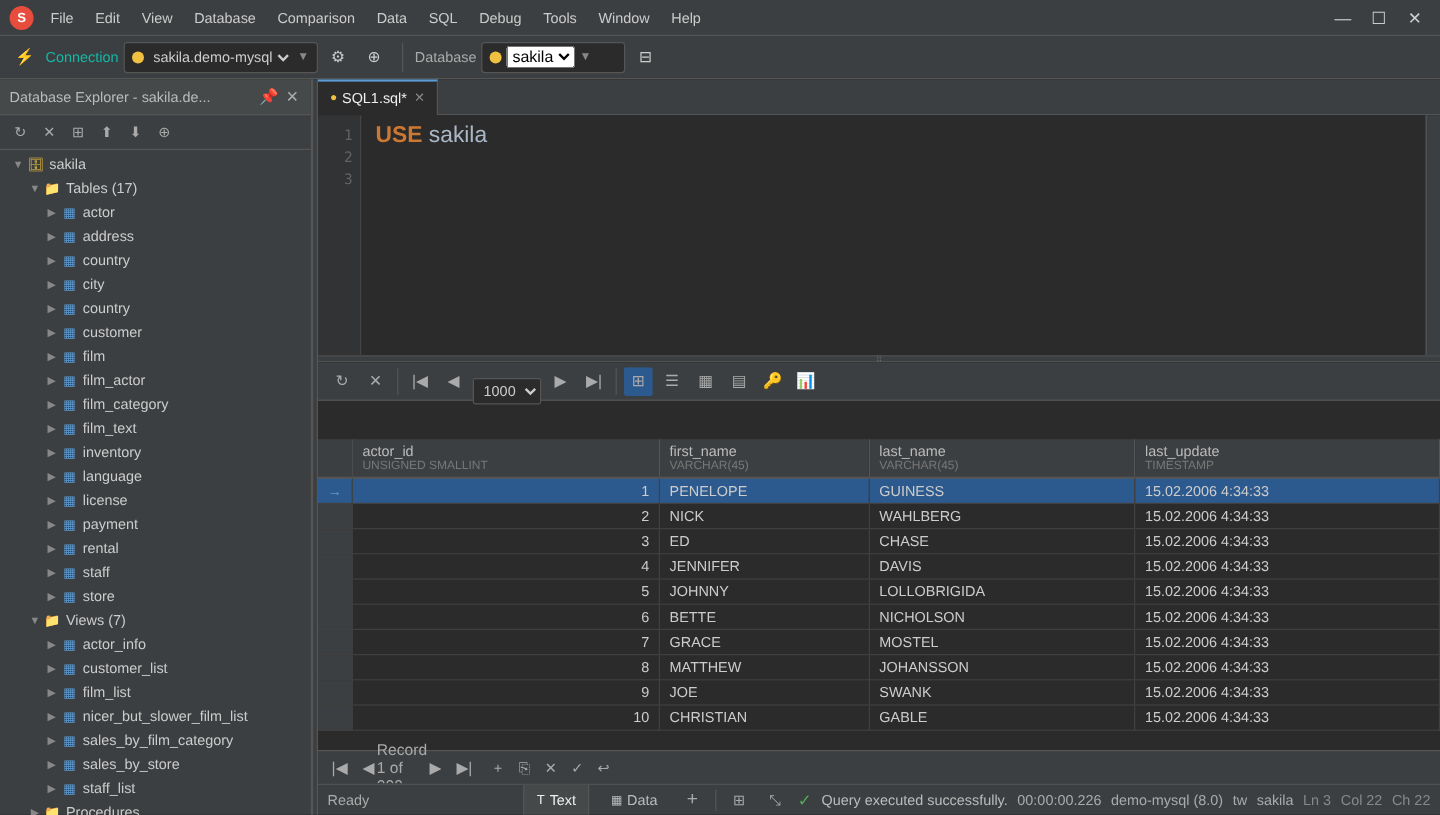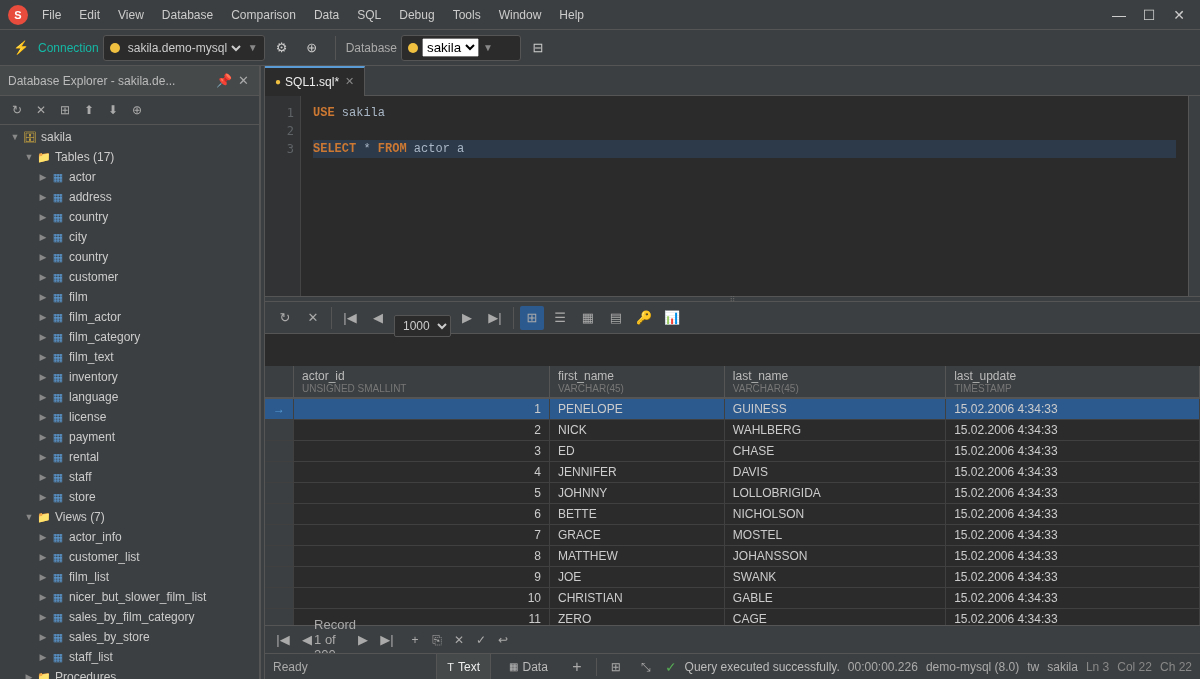--- a/index.html
+++ b/index.html
@@ -55,21 +55,21 @@
     
     .tabs-bar { display: flex; align-items: center; background: #3c3f41; border-bottom: 1px solid #555; height: 30px; }
     .tab { display: flex; align-items: center; gap: 4px; padding: 0 10px; height: 30px; border-right: 1px solid #555; cursor: pointer; font-size: 12px; color: #bbb; background: #45494a; }
     .tab.active { background: #2b2b2b; color: #eee; border-top: 2px solid #5b9bd5; }
     .tab-close { color: #888; font-size: 11px; cursor: pointer; margin-left: 2px; }
     .tab-dot { color: #f0c040; font-size: 10px; }
 
     
     .sql-editor { flex: 1; background: #2b2b2b; overflow: hidden; display: flex; position: relative; min-height: 180px; max-height: 240px; }
     .line-numbers { width: 36px; background: #313335; color: #606366; font-size: 12px; font-family: monospace; padding: 8px 0; text-align: right; padding-right: 6px; line-height: 18px; border-right: 1px solid #444; flex-shrink: 0; }
-    .editor-content { flex: 1; padding: 8px 12px; font-family: Liberation Mono, monospace; font-size: 12px; line-height: 18px; overflow: auto; }
+    .editor-content { flex: 1; padding: 8px 12px; font-family: Liberation Sans, sans-serif; font-size: 19px; line-height: 18px; overflow: auto; }
     .editor-content::-webkit-scrollbar { width: 8px; height: 8px; }
     .editor-content::-webkit-scrollbar-track { background: #2b2b2b; }
     .editor-content::-webkit-scrollbar-thumb { background: #555; }
     .sql-line { line-height: 18px; white-space: pre; }
     .sql-line.highlighted { background: #2d3a4a; }
     .kw { color: #cc7832; font-weight: bold; }
     .col-text { color: #a9b7c6; }
 
     
     .h-splitter { height: 6px; background: #3c3f41; border-top: 1px solid #555; border-bottom: 1px solid #555; cursor: ns-resize; display: flex; align-items: center; justify-content: center; color: #666; font-size: 10px; flex-shrink: 0; }
@@ -393,21 +393,20 @@
 
     <div class="sql-editor" style="max-height: 200px;">
       <div class="line-numbers">
         <div>1</div>
         <div>2</div>
         <div>3</div>
       </div>
       <div class="editor-content">
         <div class="sql-line"><span class="kw">USE</span><span class="col-text"> sakila</span></div>
         <div class="sql-line">&nbsp;</div>
-        <div class="sql-line highlighted"><span class="kw">SELECT</span><span class="col-text"> * </span><span class="kw">FROM</span><span class="col-text"> actor a</span></div>
       </div>
       <div class="editor-scrollbar"></div>
     </div>
 
     <div class="h-splitter">
       <span style="font-size:8px; color:#666;">⣿</span>
     </div>
 
     <div class="results-area">
 
@@ -520,27 +519,20 @@
                 <td>SWANK</td>
                 <td>15.02.2006 4:34:33</td>
               </tr>
               <tr>
                 <td class="row-indicator-cell"></td>
                 <td style="text-align: right;">10</td>
                 <td>CHRISTIAN</td>
                 <td>GABLE</td>
                 <td>15.02.2006 4:34:33</td>
               </tr>
-              <tr>
-                <td class="row-indicator-cell"></td>
-                <td style="text-align: right;">11</td>
-                <td>ZERO</td>
-                <td>CAGE</td>
-                <td>15.02.2006 4:34:33</td>
-              </tr>
             </tbody>
         </table>
       </div>
 
       <div class="record-nav">
         <span>|◀</span>
         <span>◀</span>
         <span class="record-label">Record 1 of 200</span>
         <span>▶</span>
         <span>▶|</span>

